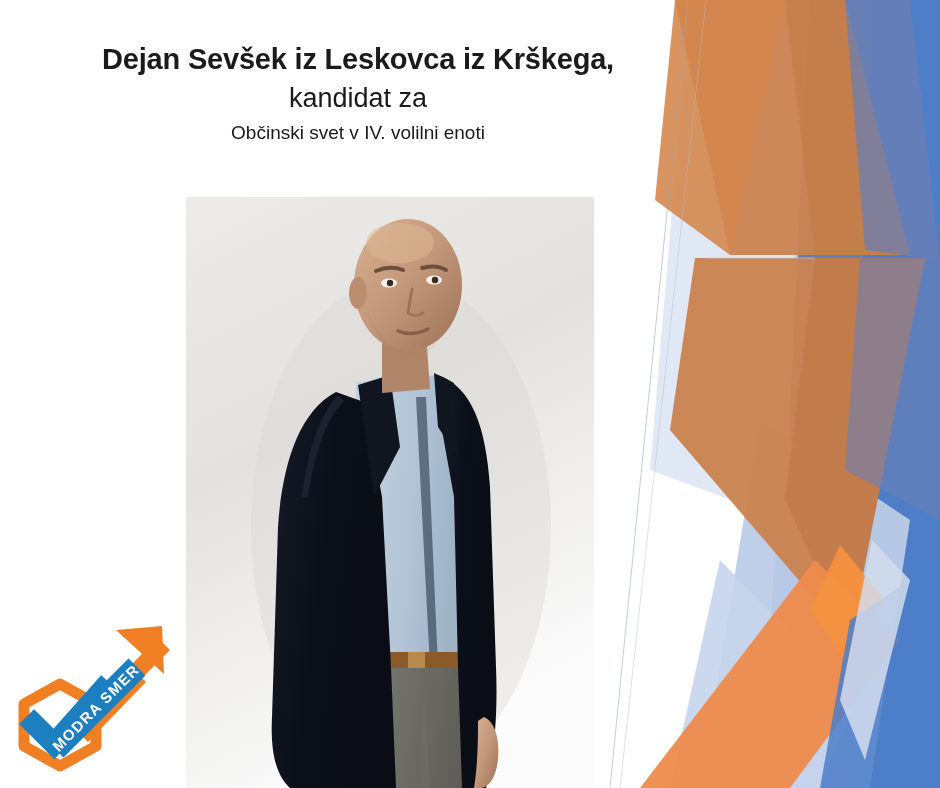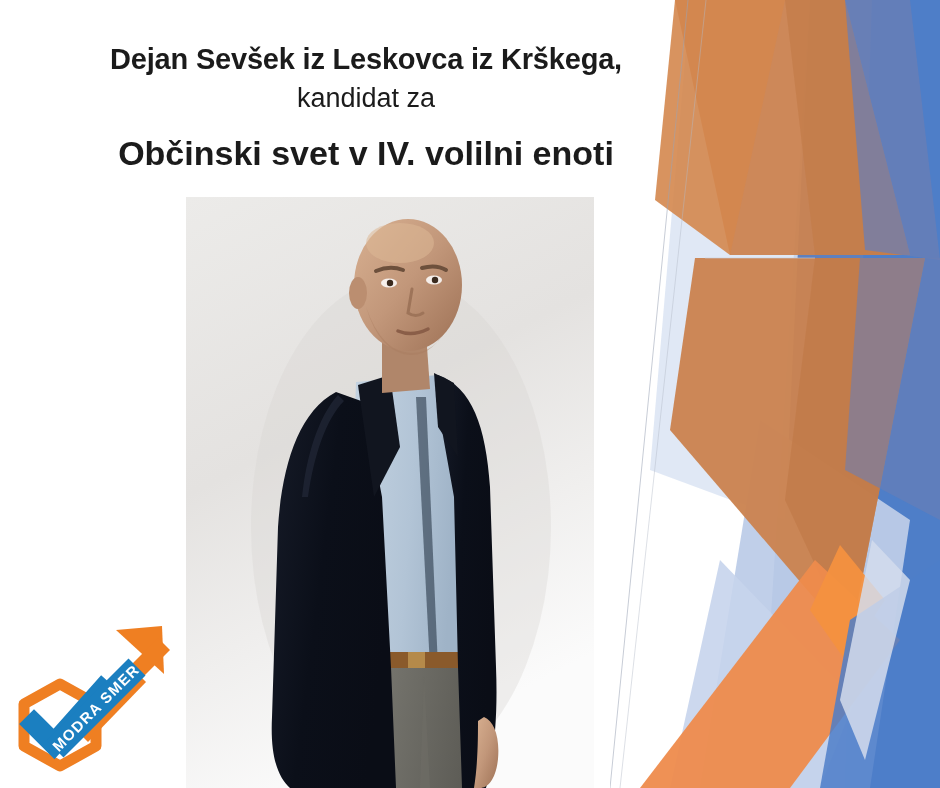--- a/index.html
+++ b/index.html
@@ -26,44 +26,44 @@
     width: 330px;
     height: 788px;
     overflow: hidden;
     pointer-events: none;
   }
   .deco svg { display: block; width: 330px; height: 788px; }
 
   
   .headline {
     position: absolute;
-    left: 16px;
+    left: 8px;
     top: 40px;
     width: 700px;
     text-align: center;
     color: #1b1b1b;
   }
   .headline .line1 {
     font-size: 29px;
     font-weight: bold;
     letter-spacing: -0.2px;
     line-height: 1.34;
     white-space: nowrap;
   }
   .headline .line2 {
     font-size: 27px;
     font-weight: normal;
     line-height: 1.38;
     margin-top: 1px;
   }
   .headline .line3 {
-    font-size: 34px;
-    font-weight: bold;
+    font-size: 19px;
+    font-weight: normal;
     line-height: 1.38;
-    margin-top: 13px;
+    margin-top: 3px;
     white-space: nowrap;
   }
 
   
   .photo {
     position: absolute;
     left: 186px;
     top: 197px;
     width: 408px;
     height: 591px;

